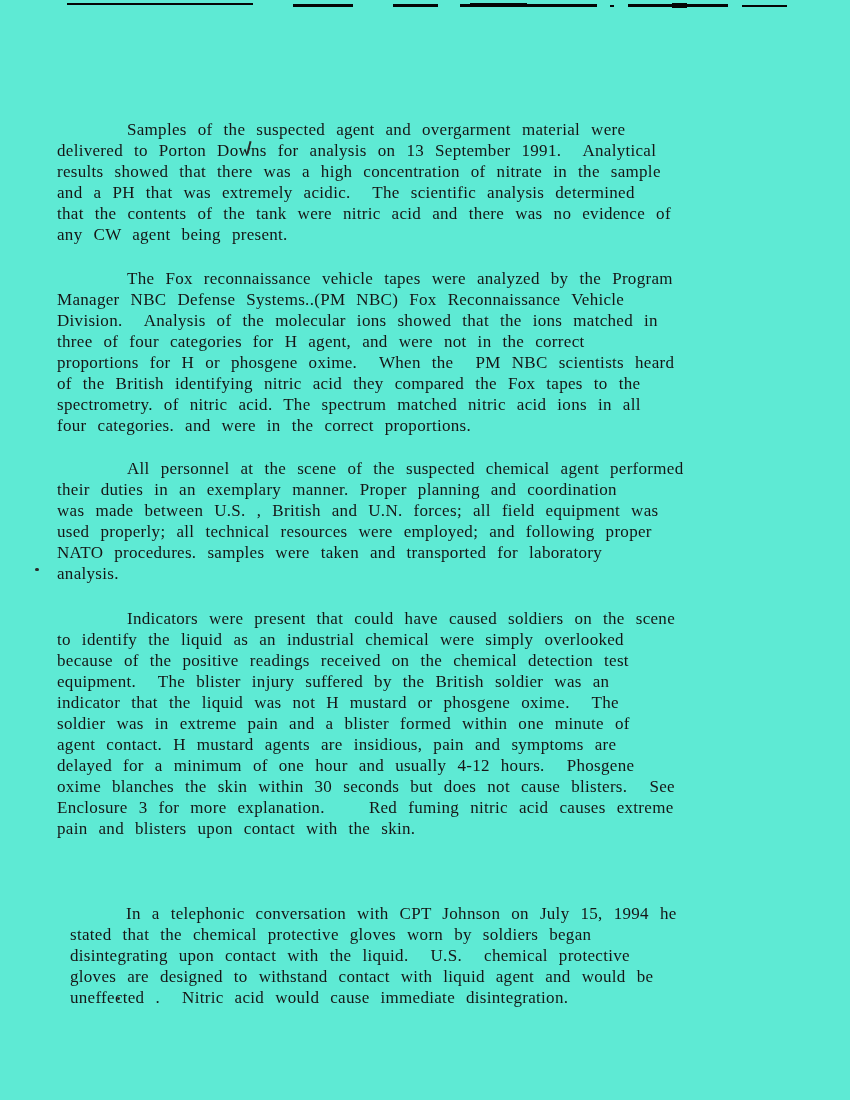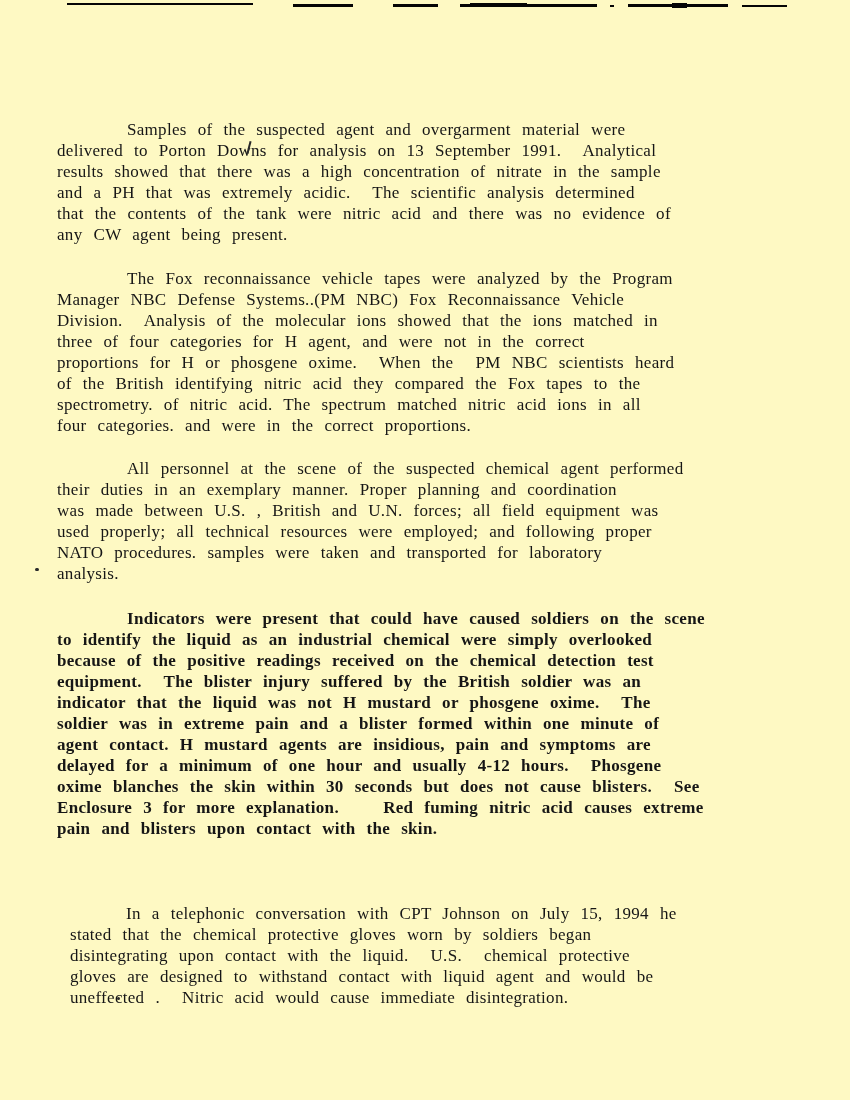--- a/index.html
+++ b/index.html
@@ -4,21 +4,21 @@
 <style>
   html, body {
     margin: 0;
     padding: 0;
     background: #e8e8e8;
   }
   .page {
     position: relative;
     width: 850px;
     height: 1100px;
-    background: #fef9c3;
+    background: #5eead4;
     overflow: hidden;
     font-family: "Liberation Serif", "DejaVu Serif", serif;
   }
   
   .para {
     position: absolute;
     left: 57px;
     width: 740px;
     white-space: pre;
     font-size: 17px;
@@ -27,21 +27,21 @@
     word-spacing: 6.5px;
     letter-spacing: 0.3px;
     text-align: left;
   }
   .indent-70 { text-indent: 70px; }
   .indent-56 { text-indent: 56px; }
   .indent-83 { text-indent: 83px; }
   .p1 { top: 119px; }
   .p2 { top: 268px; }
   .p3 { top: 458px; }
-  .p4 { top: 608px; font-weight: bold; }
+  .p4 { top: 608px; }
   .p5 { top: 903px; margin-left: 13px; }
   .p6 { top: 986px; }
 
   
   .dash {
     position: absolute;
     background: #050505;
   }
   .d1 { left: 67px;  top: 3px; width: 186px; height: 2px; }
   .d2 { left: 293px; top: 4px; width: 60px;  height: 3px; }

